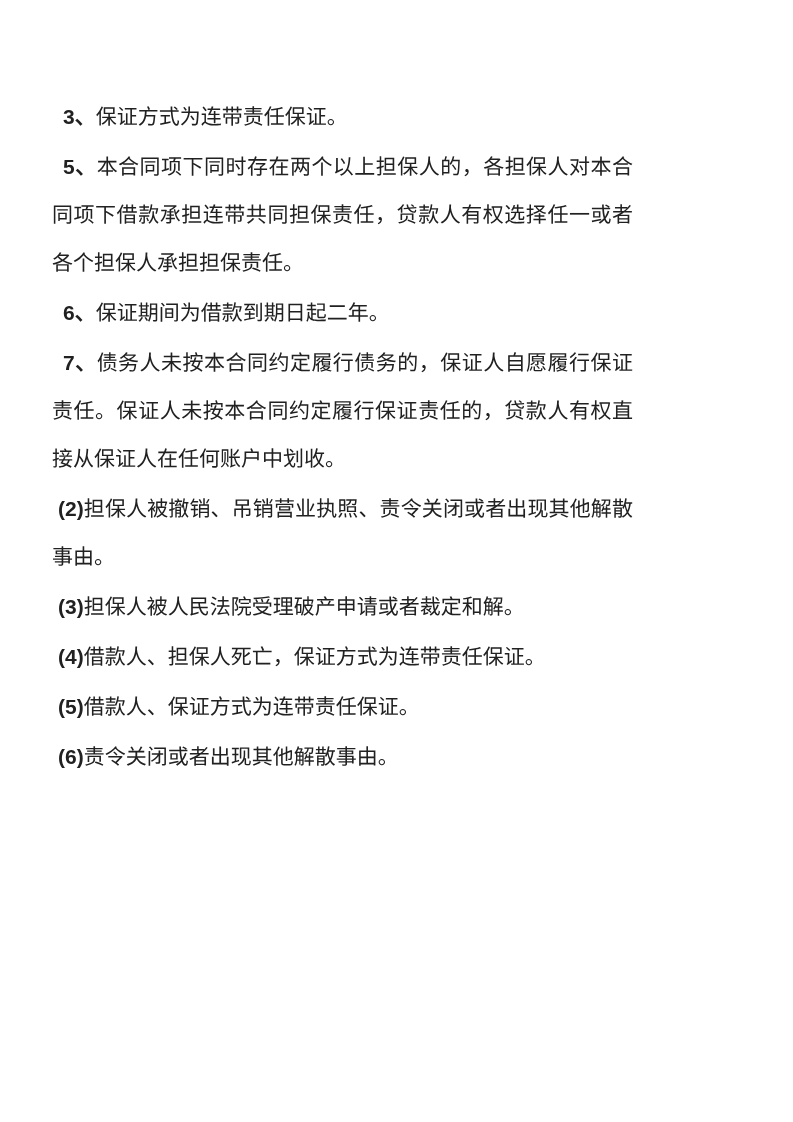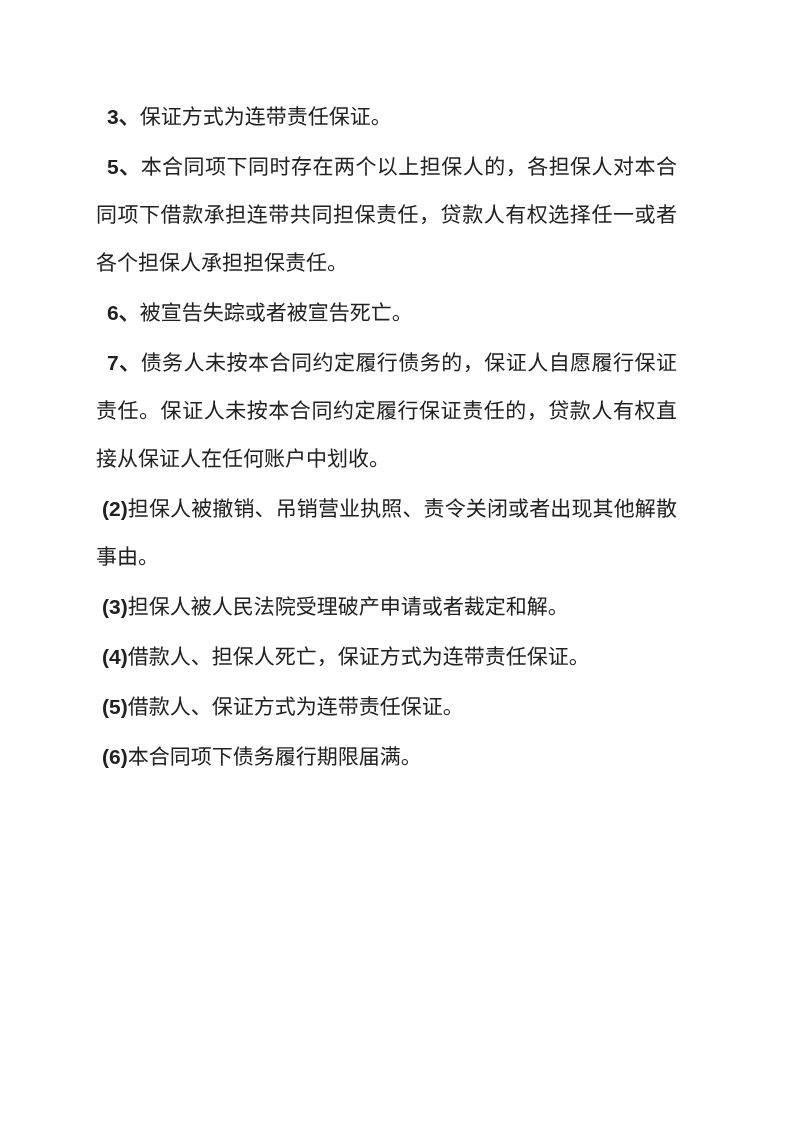--- a/index.html
+++ b/index.html
@@ -11,21 +11,21 @@
     width: 793px;
     height: 1122px;
     overflow: hidden;
     font-family: "DejaVu Serif", serif;
   }
   .page {
     box-sizing: border-box;
     width: 793px;
     height: 1122px;
     background: #ffffff;
-    padding: 93px 106px 40px 96px;
+    padding: 93px 106px 40px 52px;
   }
   .doc-body {
     width: 581px;
     color: #212121;
   }
   .para {
     margin: 0 0 2px 0;
     font-size: 21px;
     line-height: 48px;
     text-align: justify;
@@ -44,21 +44,21 @@
   }
 </style>
 </head>
 <body>
 
 <div class="page">
   <div class="doc-body">
 
   <p class="para num"><span class="marker">3、</span><span class="clause-text">保证方式为连带责任保证。</span></p>
       <p class="para num"><span class="marker">5、</span><span class="clause-text">本合同项下同时存在两个以上担保人的，各担保人对本合同项下借款承担连带共同担保责任，贷款人有权选择任一或者各个担保人承担担保责任。</span></p>
-      <p class="para num"><span class="marker">6、</span><span class="clause-text">被宣告失踪或者被宣告死亡。</span></p>
+      <p class="para num"><span class="marker">6、</span><span class="clause-text">保证期间为借款到期日起二年。</span></p>
       <p class="para num"><span class="marker">7、</span><span class="clause-text">债务人未按本合同约定履行债务的，保证人自愿履行保证责任。保证人未按本合同约定履行保证责任的，贷款人有权直接从保证人在任何账户中划收。</span></p>
       <p class="para sub"><span class="marker">(2)</span><span class="clause-text">担保人被撤销、吊销营业执照、责令关闭或者出现其他解散事由。</span></p>
       <p class="para sub"><span class="marker">(3)</span><span class="clause-text">担保人被人民法院受理破产申请或者裁定和解。</span></p>
       <p class="para sub"><span class="marker">(4)</span><span class="clause-text">借款人、担保人死亡，保证方式为连带责任保证。</span></p>
       <p class="para sub"><span class="marker">(5)</span><span class="clause-text">借款人、保证方式为连带责任保证。</span></p>
-      <p class="para sub"><span class="marker">(6)</span><span class="clause-text">本合同项下债务履行期限届满。</span></p>
+      <p class="para sub"><span class="marker">(6)</span><span class="clause-text">责令关闭或者出现其他解散事由。</span></p>
     </div>
 </div>
 
 </body></html>

